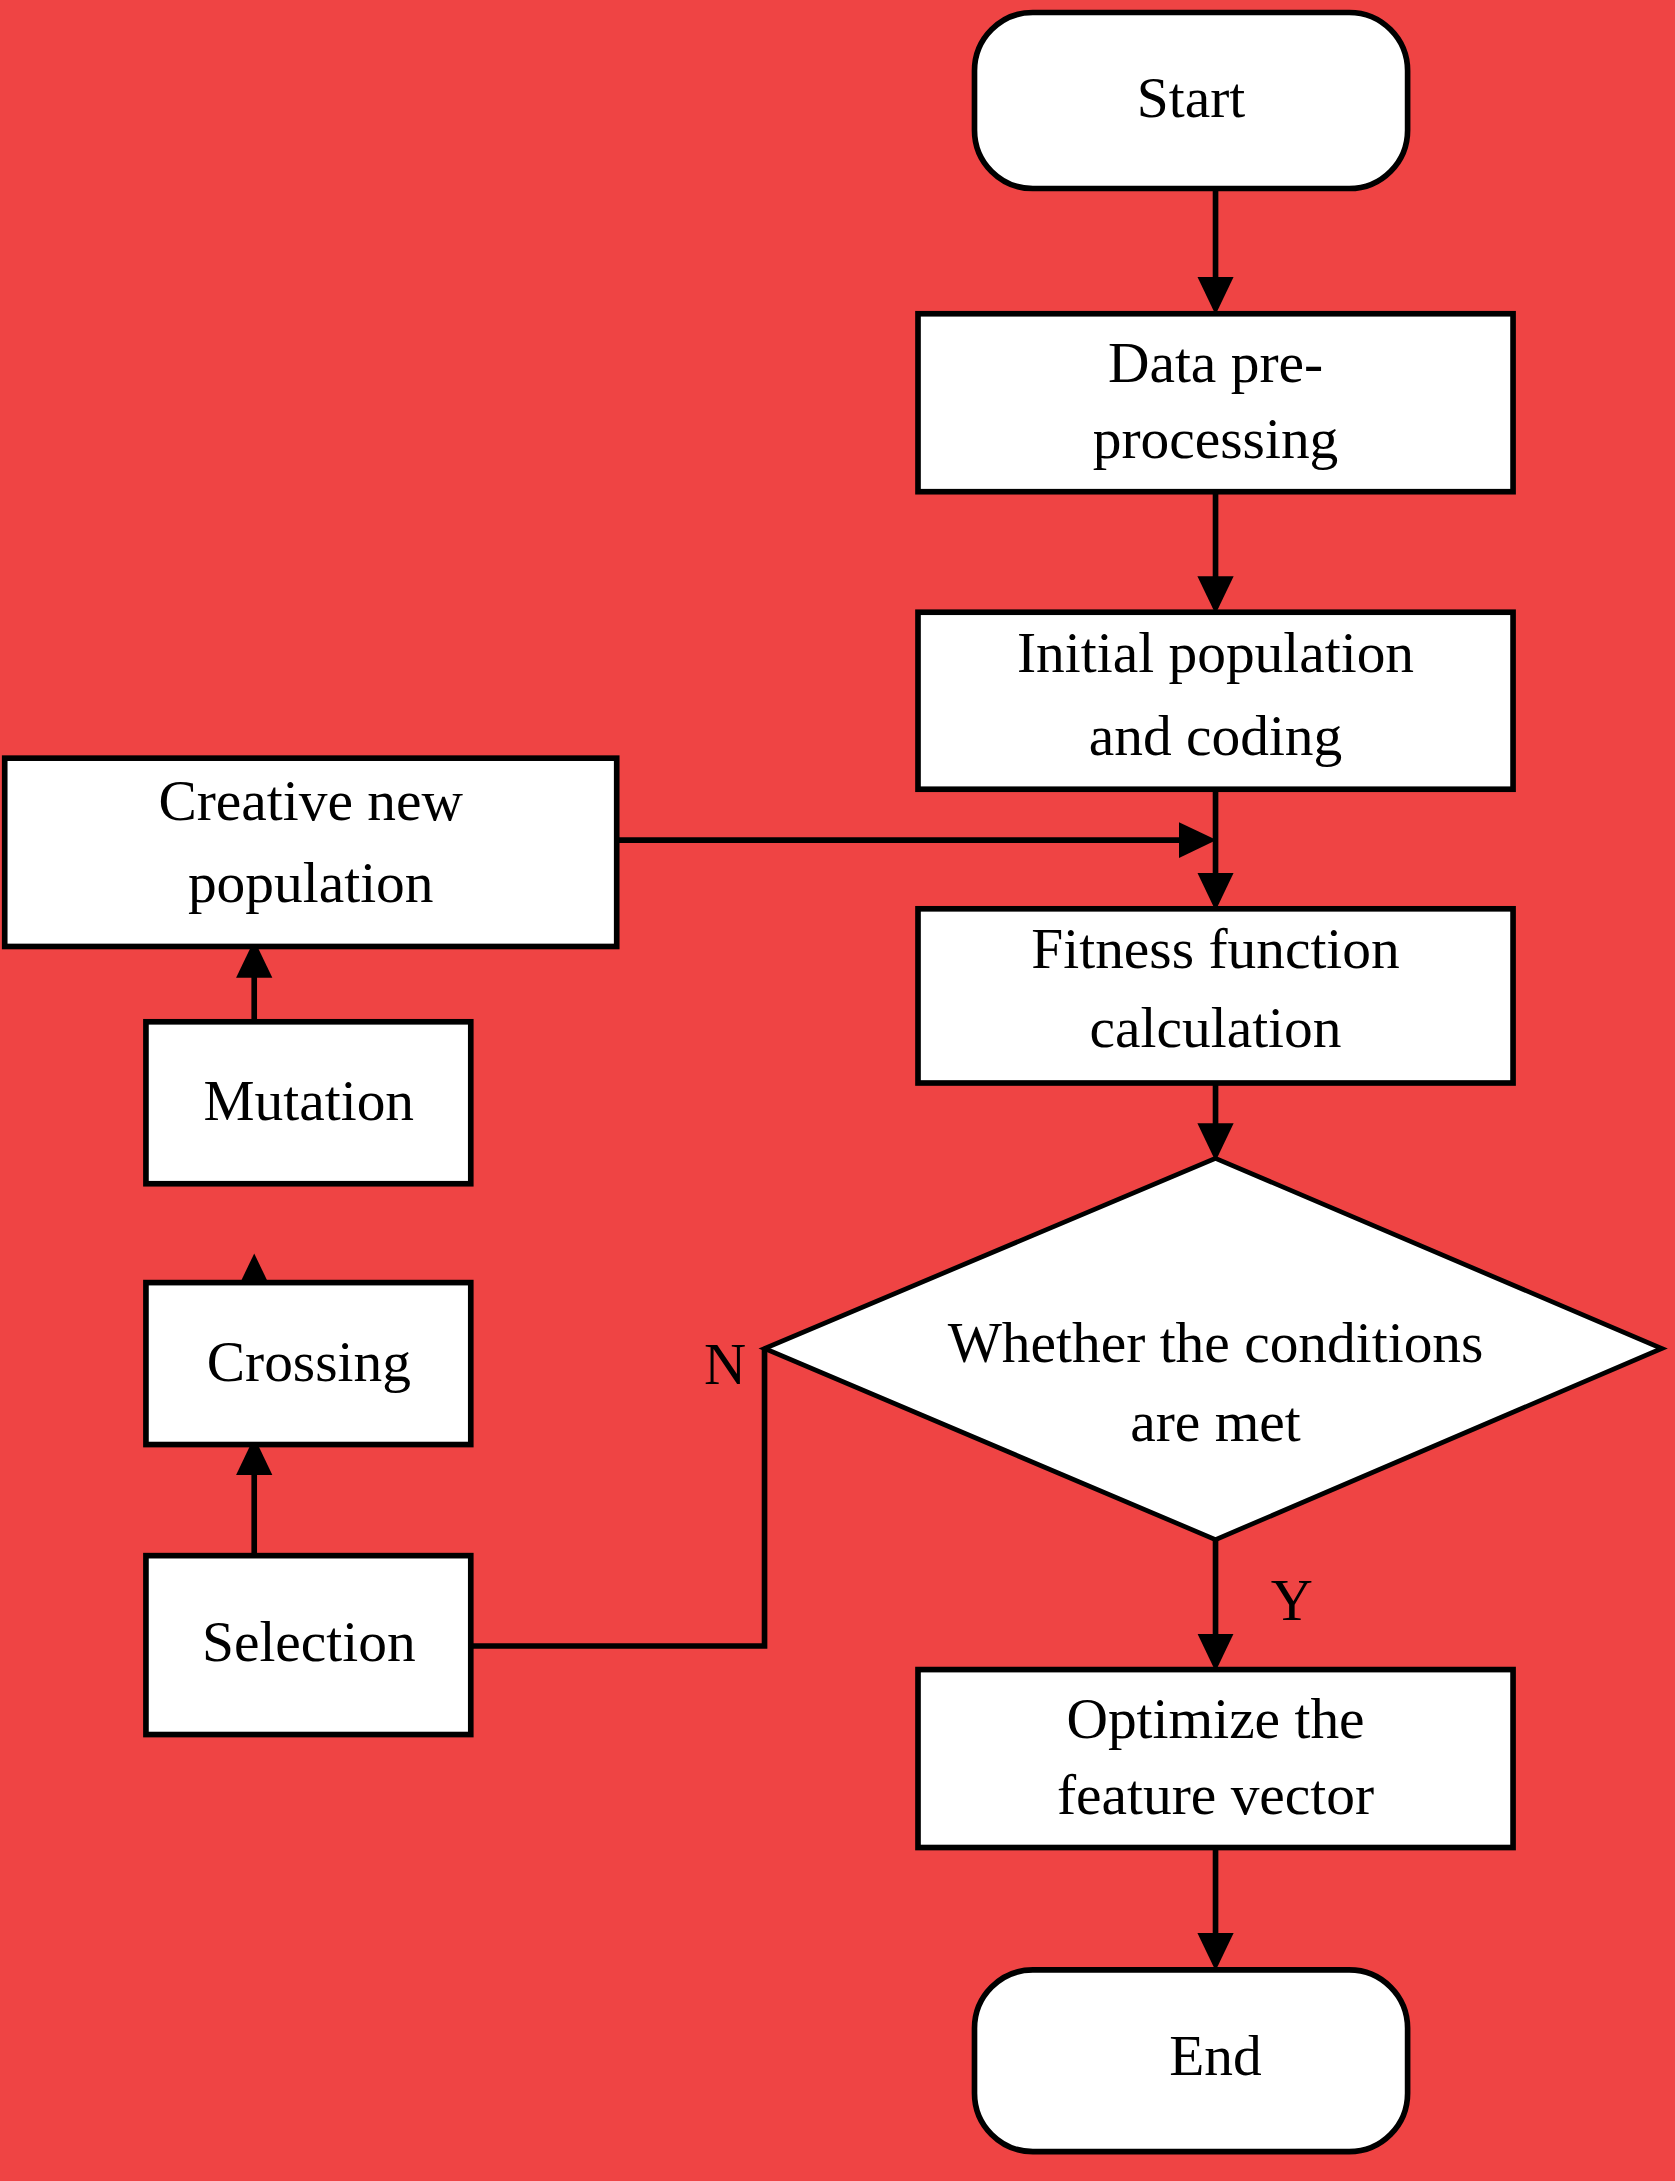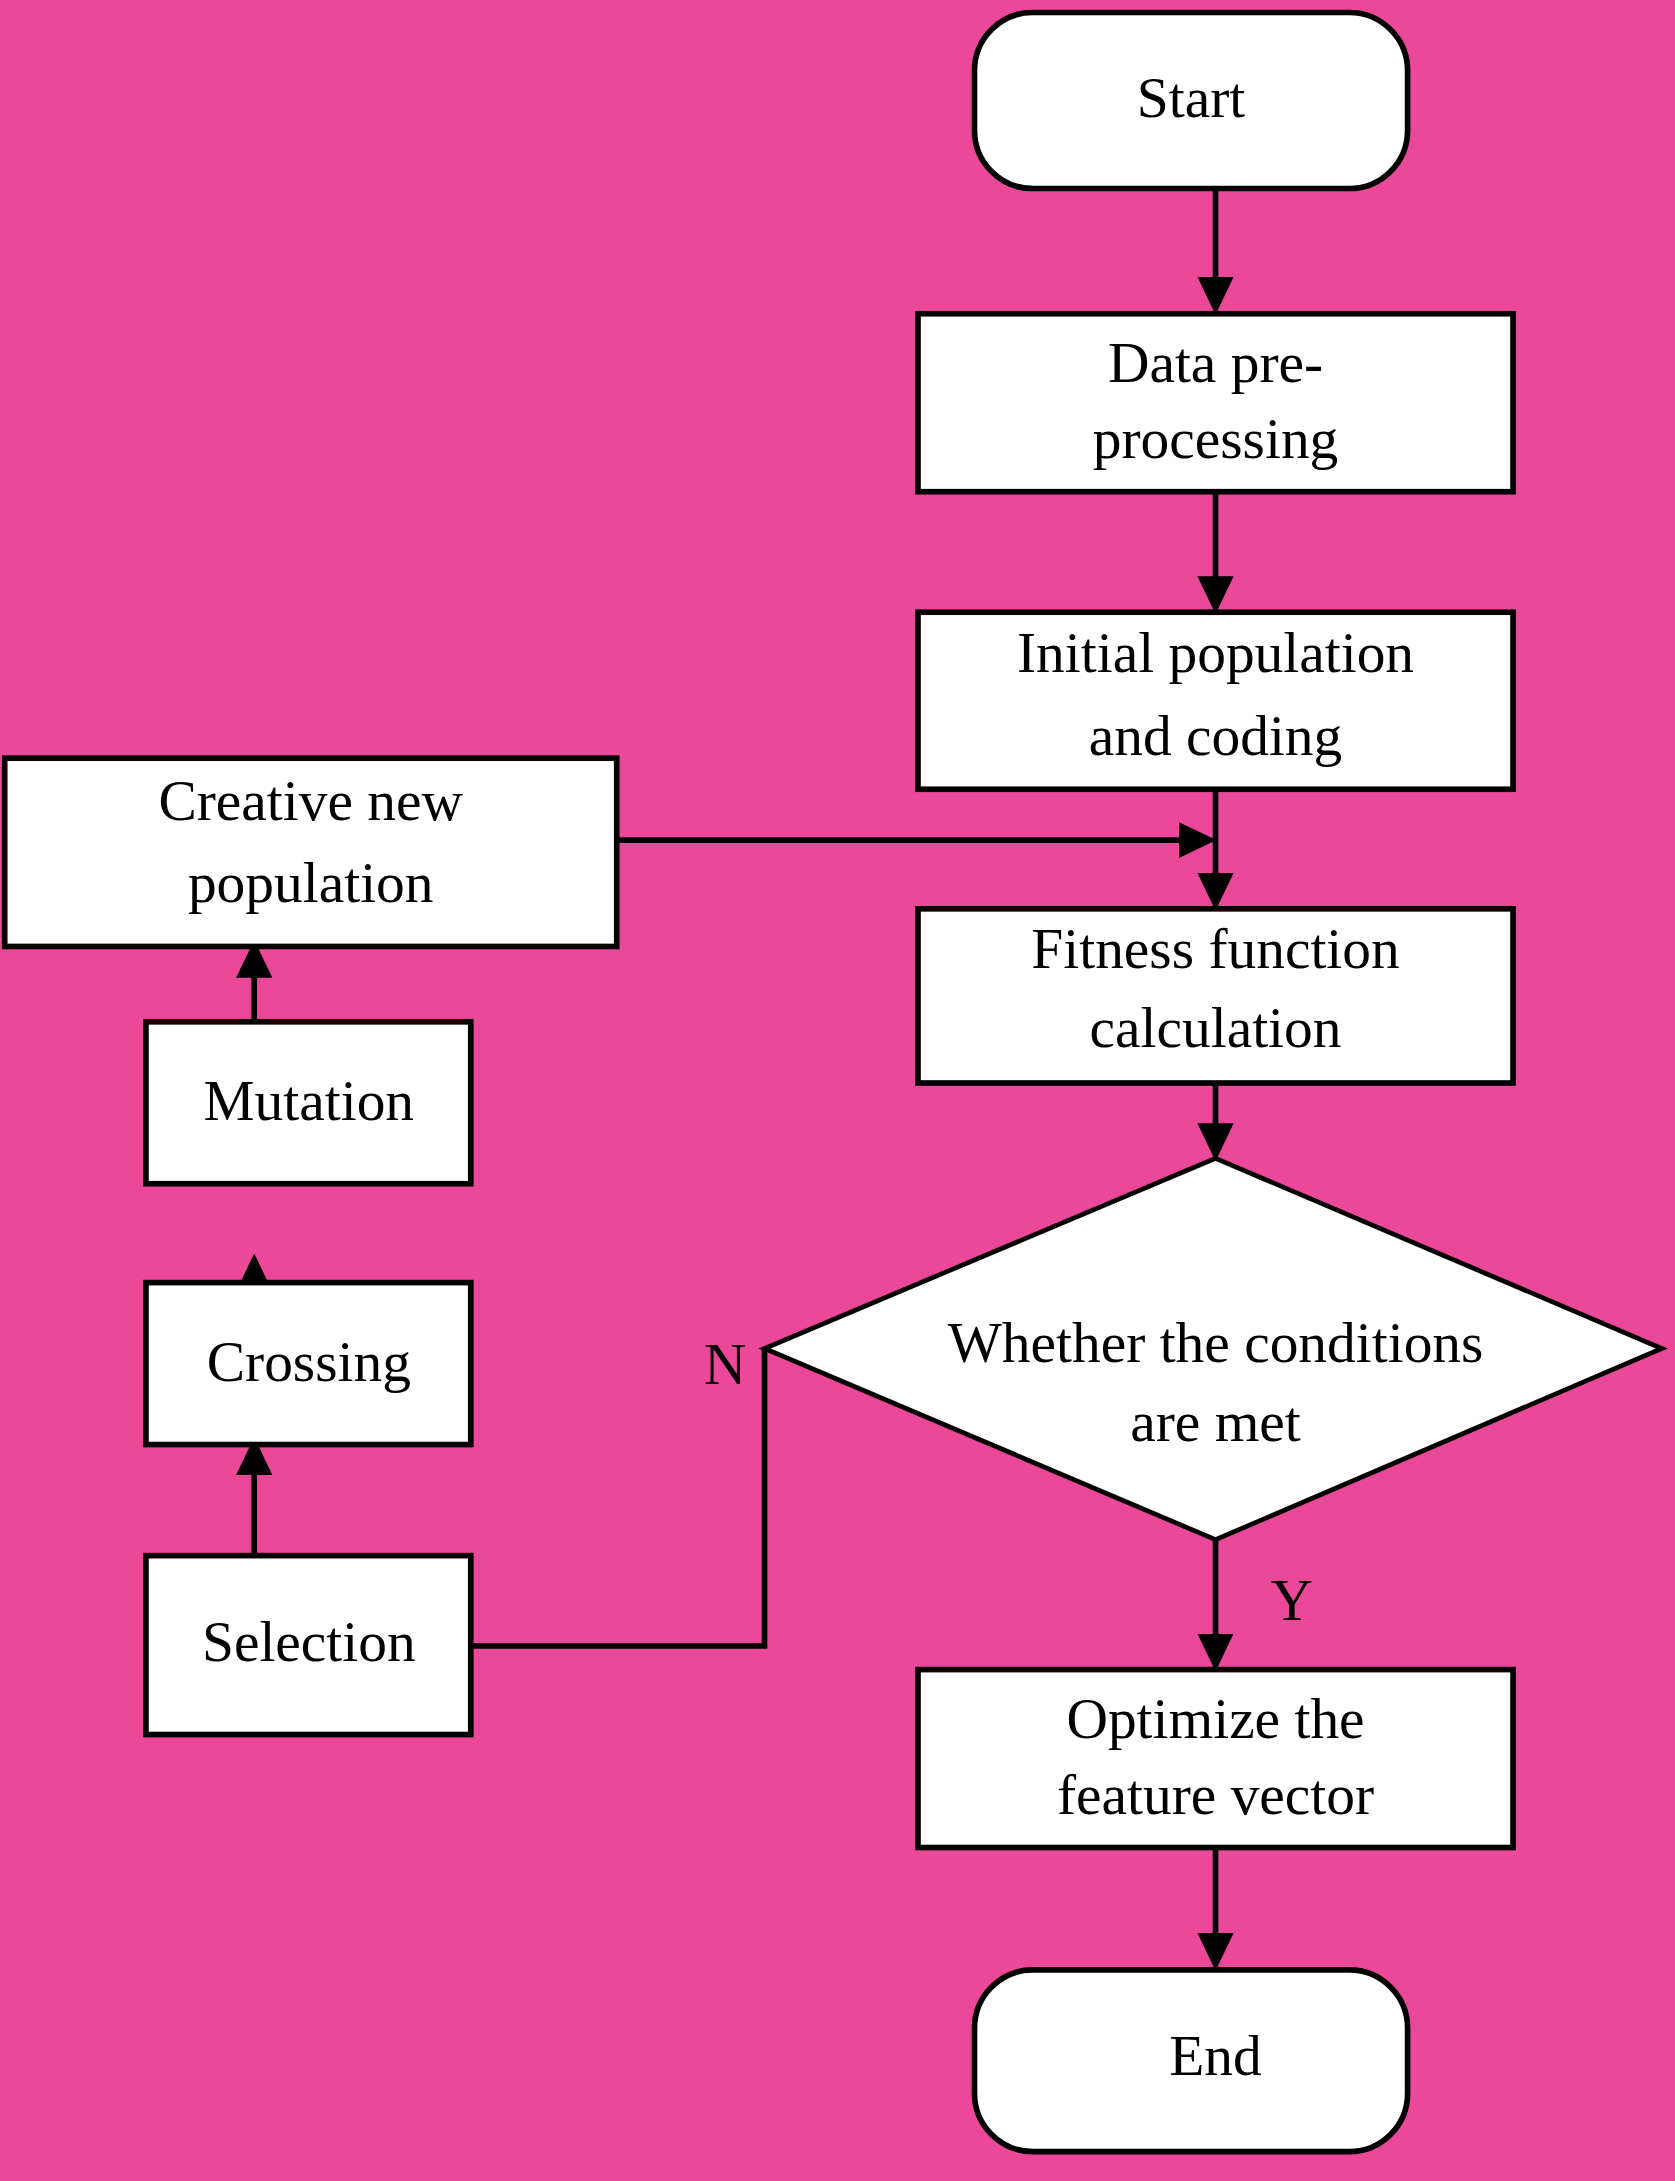--- a/index.html
+++ b/index.html
@@ -4,21 +4,21 @@
 <style>
   html, body {
     margin: 0;
     padding: 0;
     background: #ffffff;
   }
   #canvas {
     position: relative;
     width: 1675px;
     height: 2182px;
-    background: #ec4899;
+    background: #ef4444;
     font-family: "Liberation Serif", "DejaVu Serif", serif;
     overflow: hidden;
   }
   svg.flow {
     position: absolute;
     top: 0;
     left: 0;
     width: 1675px;
     height: 2182px;
   }

